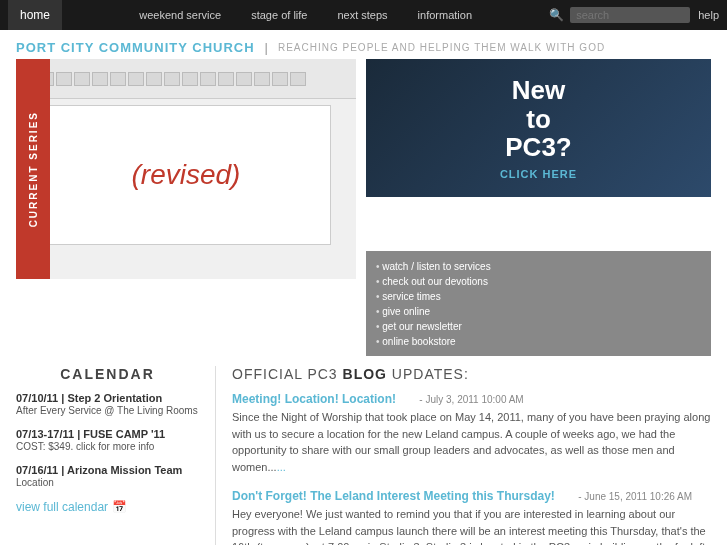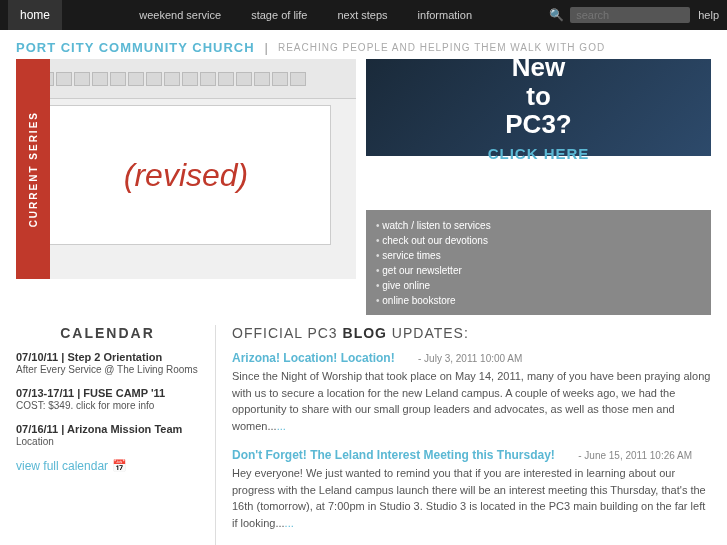--- a/index.html
+++ b/index.html
@@ -138,21 +138,21 @@
       background: #fff;
       margin: 6px auto;
       width: 85%;
       height: 140px;
       display: flex;
       align-items: center;
       justify-content: center;
       border: 1px solid #ccc;
     }
     .revised-text {
-      font-size: 32px;
+      font-size: 28px;
       color: #c0392b;
       font-style: italic;
     }
     
     .series-label {
       position: absolute;
       left: 0;
       top: 0;
       bottom: 0;
       width: 34px;
@@ -177,32 +177,32 @@
       flex-direction: column;
       gap: 6px;
       flex: 1;
     }
     .new-to-pc3 {
       background: #2c3e50;
       background: linear-gradient(135deg, #1a2a3a 0%, #2d4a6b 100%);
       color: #fff;
       padding: 14px 10px;
       text-align: center;
-      height: 97px;
+      height: 138px;
       display: flex;
       flex-direction: column;
       justify-content: center;
     }
     .new-to-pc3 .big-text {
       font-size: 26px;
       font-weight: bold;
       line-height: 1.1;
     }
     .new-to-pc3 .click-here {
-      font-size: 15px;
+      font-size: 11px;
       color: #5bb8d4;
       margin-top: 6px;
       letter-spacing: 1px;
       font-weight: bold;
     }
 
     .links-box {
       background: #888;
       padding: 8px 10px;
       height: 105px;
@@ -401,22 +401,22 @@
           <span>to</span><br>
           <span>PC3?</span>
         </div>
         <div class="click-here">CLICK HERE</div>
       </div>
       <div class="links-box">
         <ul>
           <li>watch / listen to services</li>
           <li>check out our devotions</li>
           <li>service times</li>
+          <li>give online</li>
           <li>get our newsletter</li>
-          <li>give online</li>
           <li>online bookstore</li>
         </ul>
       </div>
     </div>
   </div>
 
   <div class="lower-row">
 
     <div class="calendar-col">
       <div class="calendar-title">CALENDAR</div>
@@ -441,21 +441,21 @@
         <span>📅</span>
       </div>
     </div>
 
     <div class="blog-col">
       <div class="blog-header">
         <span>OFFICIAL PC3 </span><span class="bold">BLOG</span><span> UPDATES:</span>
       </div>
 
       <div class="blog-post">
-        <span class="blog-post-title">Arizona! Location! Location!</span>
+        <span class="blog-post-title">Meeting! Location! Location!</span>
         <span class="blog-post-date">- <span>July 3, 2011 10:00 AM</span></span>
         <div class="blog-post-body">
           <span>Since the Night of Worship that took place on May 14, 2011, many of you have been praying along with us to secure a location for the new Leland campus.  A couple of weeks ago, we had the opportunity to share with our small group leaders and advocates, as well as those men and women...</span><a href="#">...</a>
         </div>
       </div>
 
       <div class="blog-post">
         <span class="blog-post-title">Don't Forget! The Leland Interest Meeting this Thursday!</span>
         <span class="blog-post-date">- <span>June 15, 2011 10:26 AM</span></span>
         <div class="blog-post-body">

